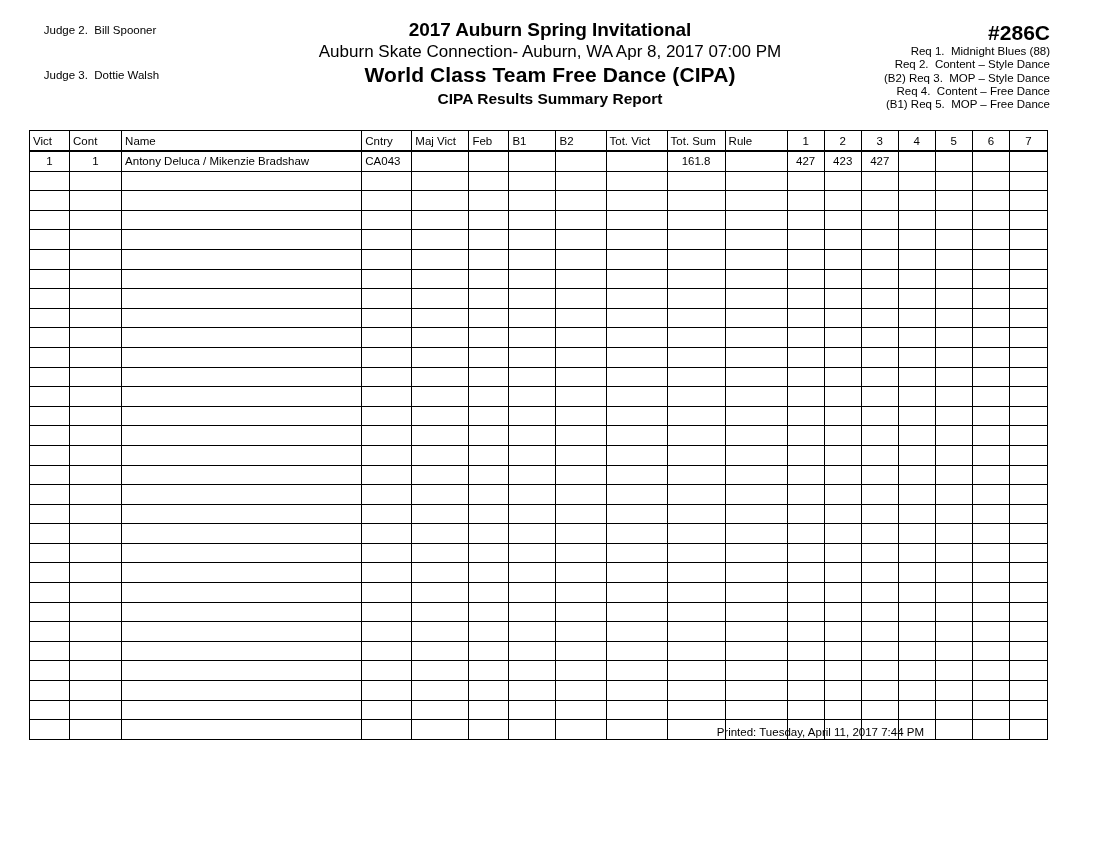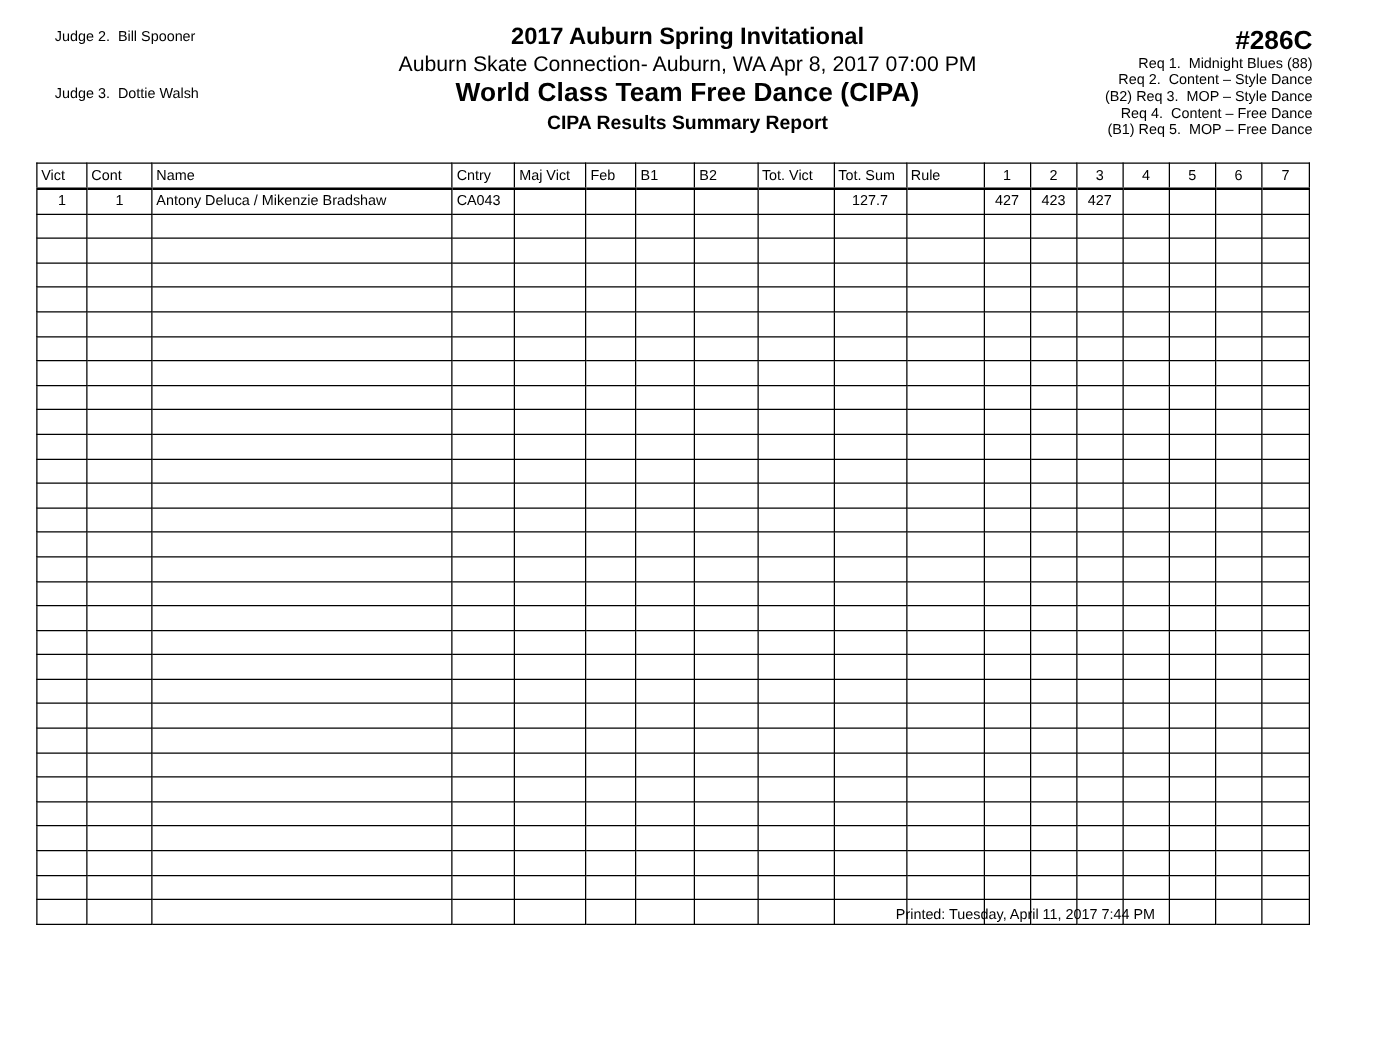--- a/index.html
+++ b/index.html
@@ -214,21 +214,21 @@
     <tr>
       <td class="c">1</td>
       <td class="c">1</td>
       <td>Antony Deluca / Mikenzie Bradshaw</td>
       <td>CA043</td>
       <td></td>
       <td></td>
       <td></td>
       <td></td>
       <td></td>
-      <td class="num">127.7</td>
+      <td class="num">161.8</td>
       <td></td>
       <td class="num">427</td>
       <td class="num">423</td>
       <td class="num">427</td>
       <td class="num"></td>
       <td class="num"></td>
       <td class="num"></td>
       <td class="num"></td>
     </tr>
   <tr>

